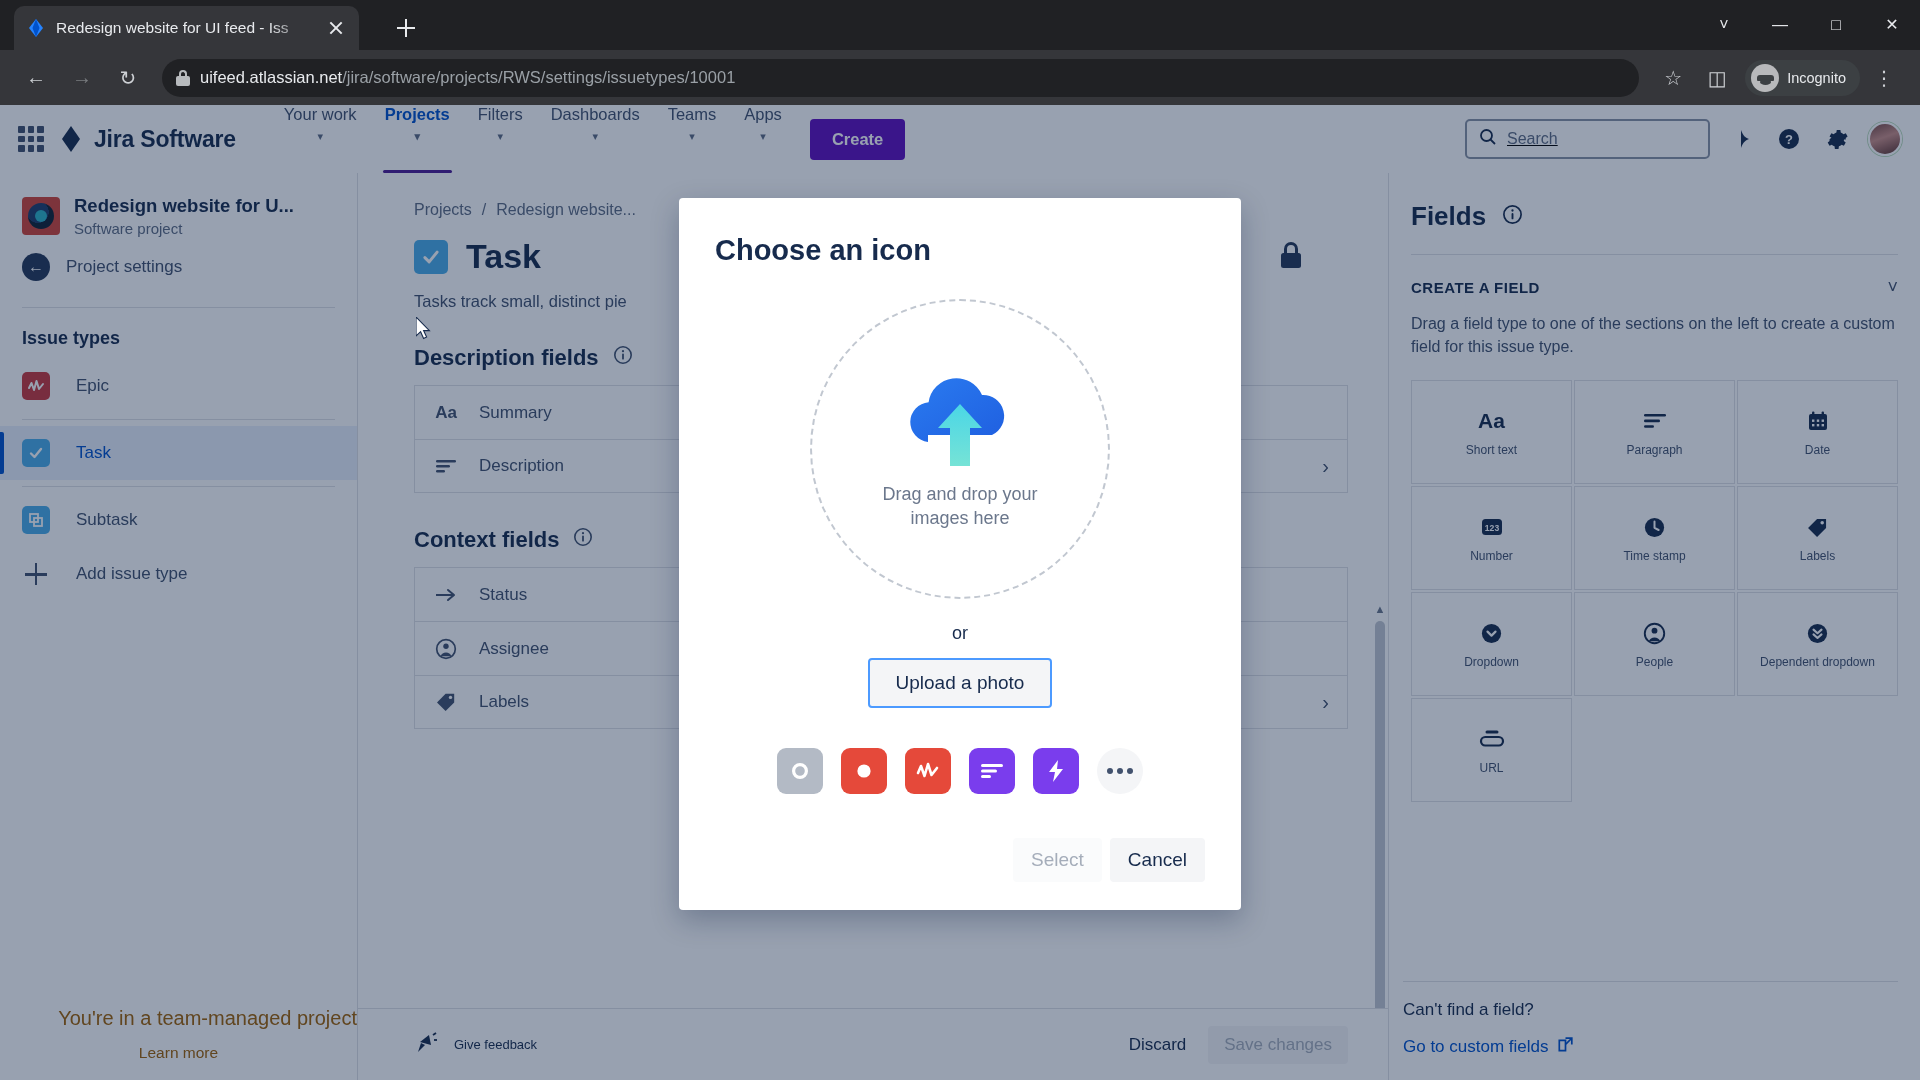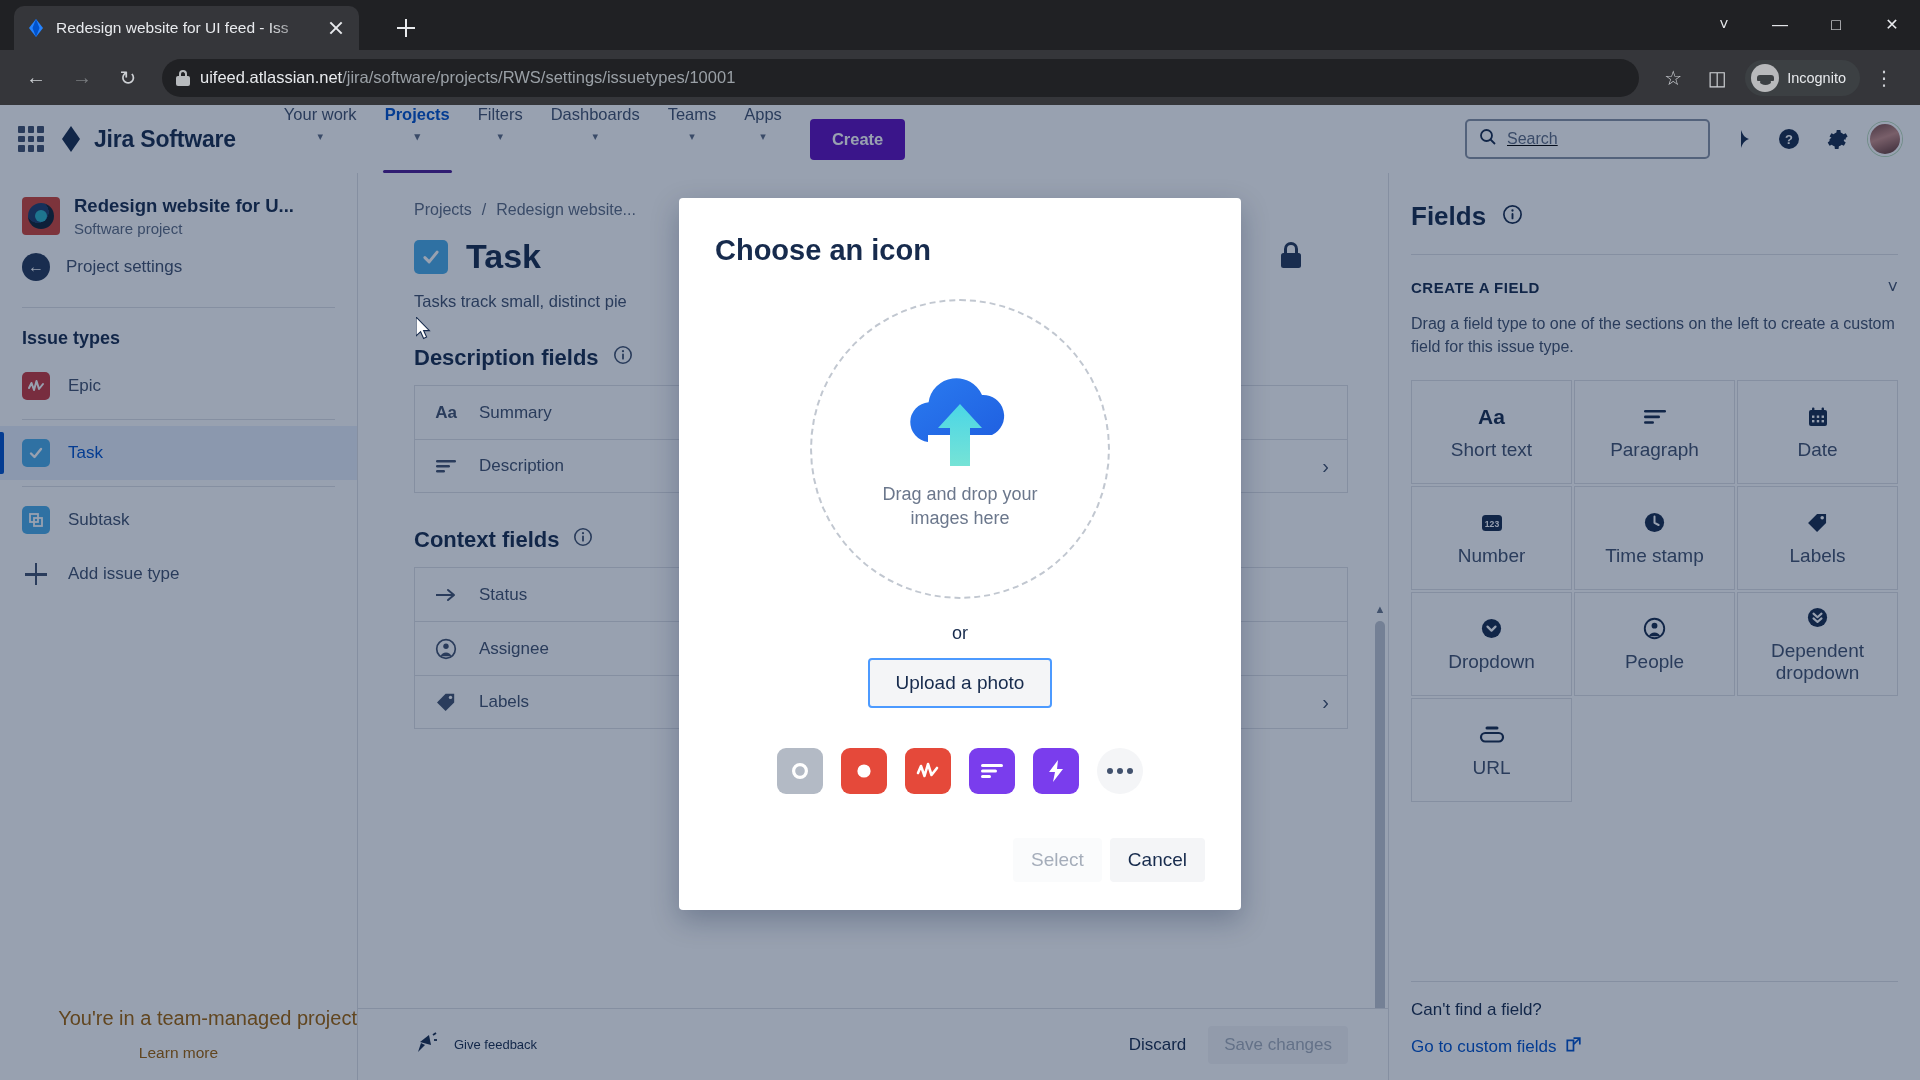--- a/index.html
+++ b/index.html
@@ -84,21 +84,21 @@
   .proj-head { display:flex; align-items:center; gap:14px; padding:22px 22px 4px 22px; }
   .proj-ava { width:38px; height:38px; border-radius:4px; background:#d04437; position:relative; overflow:hidden; flex:0 0 38px; }
   .proj-ava .globe { position:absolute; left:6px; top:6px; width:26px; height:26px; border-radius:50%; background:radial-gradient(circle at 38% 35%,#1f3d6b 0 46%,#123 47% 100%); }
   .proj-ava .globe::after { content:""; position:absolute; left:7px; top:7px; width:12px; height:12px; border-radius:50%; background:#30c8d6; opacity:.85; }
   .proj-title { font-size:18.5px; font-weight:600; color:#172b4d; line-height:1.2; white-space:nowrap; }
   .proj-sub { font-size:15px; color:#5e6c84; margin-top:3px; }
   .side-row { display:flex; align-items:center; gap:16px; padding:12px 22px; font-size:17px; color:#42526e; }
   .circle-back { width:28px; height:28px; border-radius:50%; background:#253858; color:#fff; display:flex; align-items:center; justify-content:center; font-size:16px; flex:0 0 28px; }
   .side-divider { height:1px; background:#dfe1e6; margin:14px 22px; }
   .side-heading { font-size:18px; font-weight:600; color:#172b4d; padding:6px 22px 10px 22px; }
-  .issue-row { position:relative; display:flex; align-items:center; gap:18px; padding:13px 22px; font-size:17px; color:#42526e; }
+  .issue-row { position:relative; display:flex; align-items:center; gap:26px; padding:13px 22px; font-size:17px; color:#42526e; }
   .issue-row.selected { background:#e9f0fb; color:#0052cc; font-weight:500; }
   .issue-row.selected::before { content:""; position:absolute; left:0; top:6px; bottom:6px; width:4px; background:#0052cc; border-radius:0 2px 2px 0; }
   .ico-sq { width:28px; height:28px; border-radius:5px; display:flex; align-items:center; justify-content:center; flex:0 0 28px; }
   .ico-epic { background:#c9373d; }
   .ico-task { background:#4bade8; }
   .ico-sub  { background:#4bade8; }
   .plus-ico { width:28px; height:28px; position:relative; flex:0 0 28px; }
   .plus-ico::before, .plus-ico::after { content:""; position:absolute; background:#42526e; }
   .plus-ico::before { left:3px; top:13px; width:22px; height:2.5px; }
   .plus-ico::after  { left:12.75px; top:3px; width:2.5px; height:22px; }
@@ -138,23 +138,23 @@
   .rp-head { display:flex; align-items:center; gap:16px; padding:28px 0 0 0; }
   .rp-head h2 { font-size:26px; font-weight:600; color:#172b4d; }
   .rp-divider { height:1px; background:#dfe1e6; margin:22px 0 0 0; }
   .rp-sec { display:flex; align-items:center; padding:22px 0 0 0; }
   .rp-sec .lbl { font-size:15px; font-weight:600; letter-spacing:.5px; color:#172b4d; }
   .rp-sec .chev { margin-left:auto; color:#42526e; font-size:18px; }
   .rp-note { font-size:16px; color:#42526e; line-height:1.45; padding-top:14px; }
   .tilegrid { display:grid; grid-template-columns:repeat(3,1fr); gap:2px; padding-top:22px; }
   .tile { height:104px; border:1px solid #dfe1e6; display:flex; flex-direction:column; align-items:center; justify-content:center; gap:8px; background:#fff; }
   .tile .t-ico { height:28px; display:flex; align-items:center; justify-content:center; color:#172b4d; }
-  .tile .t-lbl { font-size:19px; color:#42526e; text-align:center; line-height:1.2; }
+  .tile .t-lbl { font-size:12px; color:#42526e; text-align:center; line-height:1.2; }
   .tile.empty { border:none; }
-  .rp-bottom { position:absolute; left:22px; right:22px; bottom:22px; }
+  .rp-bottom { position:absolute; left:14px; right:22px; bottom:22px; }
   .rp-bottom .hr { height:1px; background:#dfe1e6; margin-bottom:18px; }
   .rp-bottom .q { font-size:17px; color:#172b4d; }
   .rp-bottom .link { font-size:17px; color:#0052cc; margin-top:16px; display:flex; align-items:center; gap:8px; }
 
   
   .dim-overlay { position:absolute; top:105px; left:0; width:1920px; height:975px; background:rgba(9,30,66,.42); }
 
   
   .modal {
     position:absolute; left:679px; top:198px; width:562px; height:712px;

